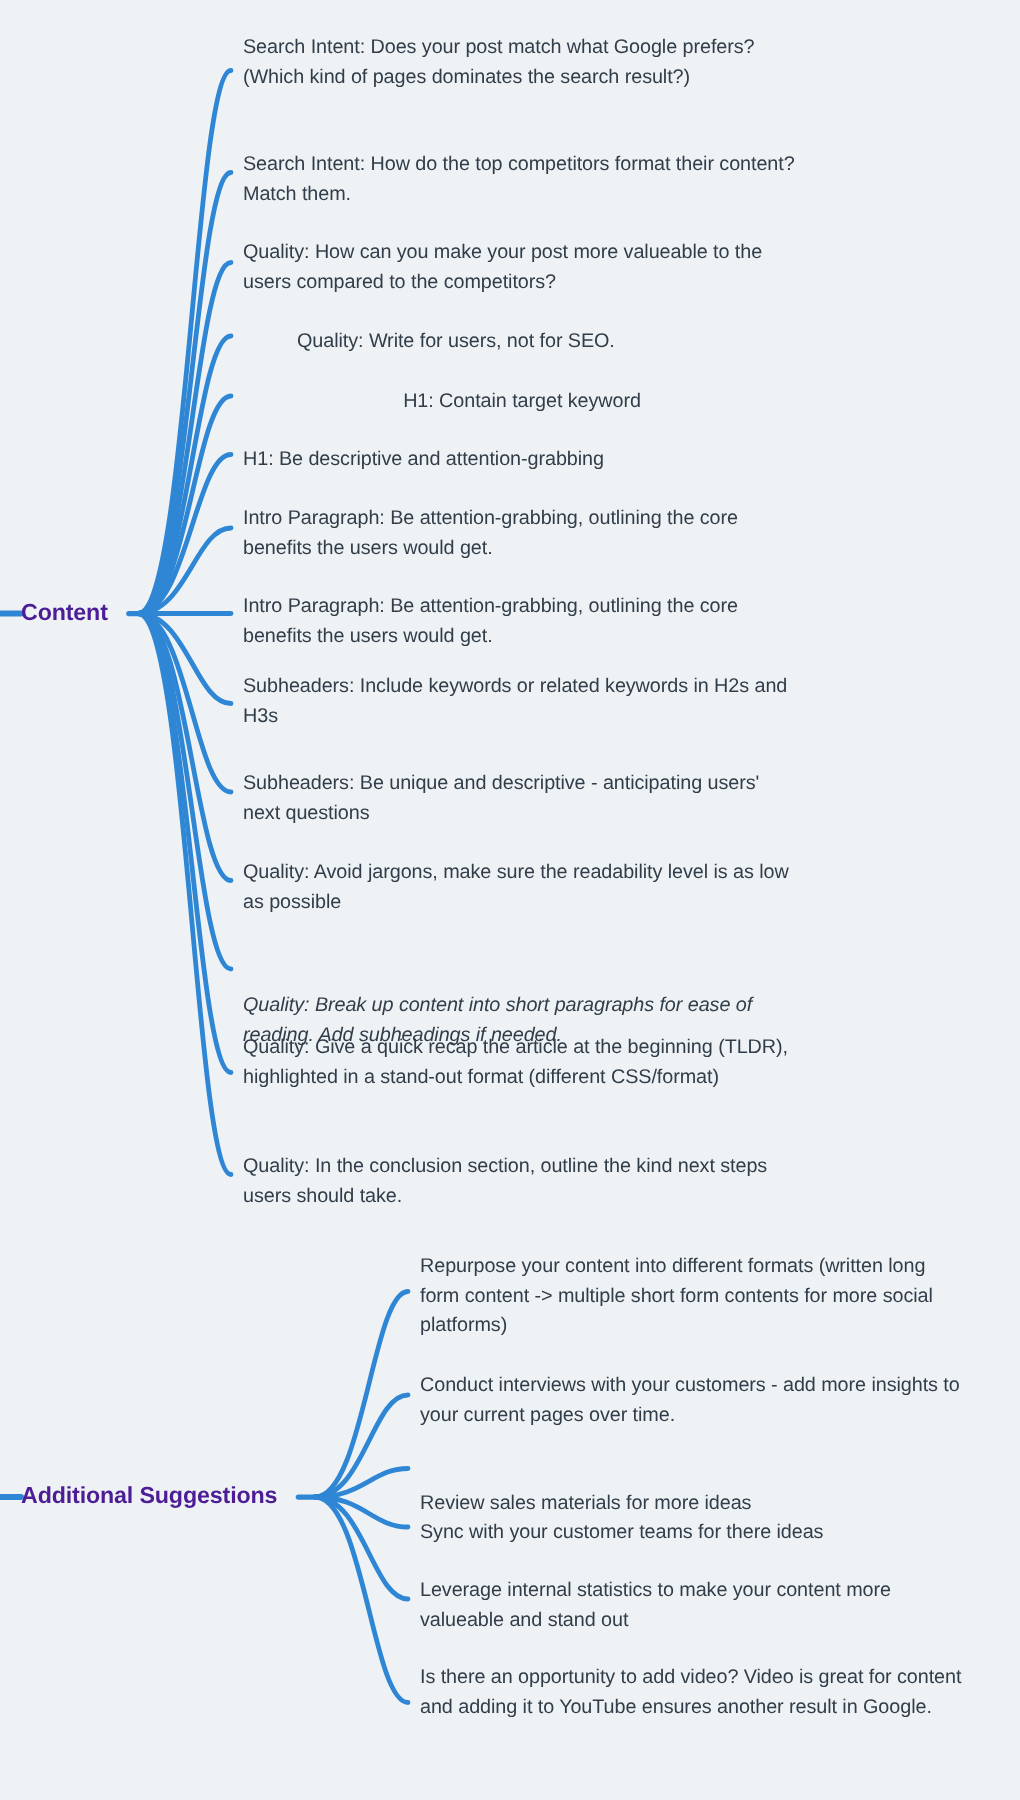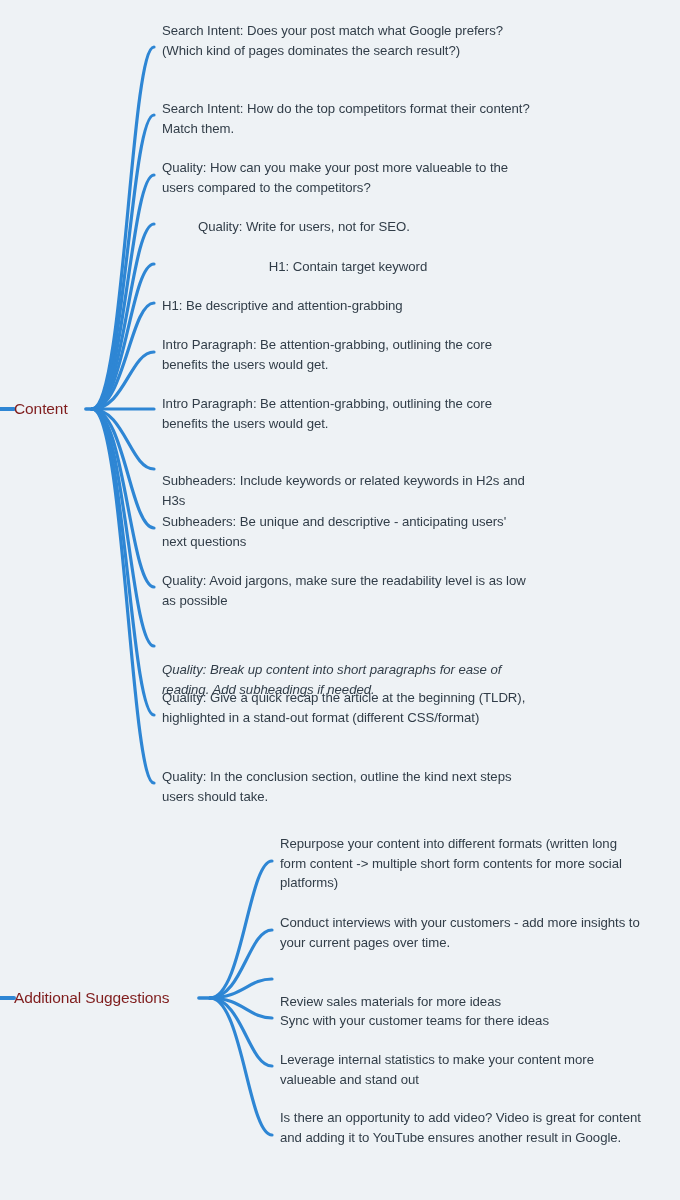--- a/index.html
+++ b/index.html
@@ -20,22 +20,22 @@
   #edges {
     position: absolute;
     inset: 0;
     width: 680px;
     height: 1200px;
     pointer-events: none;
   }
   .branch-label {
     position: absolute;
     font-size: 15.5px;
-    font-weight: 400;
-    color: #7f1d1d;
+    font-weight: 700;
+    color: #4c1d95;
     letter-spacing: -0.1px;
     white-space: nowrap;
     transform: translateY(-50%);
   }
   .leaf {
     position: absolute;
     font-size: 13.2px;
     line-height: 19.5px;
     color: #313d48;
     letter-spacing: -0.05px;
@@ -80,21 +80,21 @@
 
   <div id="leaf-layer">
       <div class="leaf" style="left: 162px; top: 21px; width: 372px;">Search Intent: Does your post match what Google prefers? (Which kind of pages dominates the search result?)</div>
       <div class="leaf" style="left: 162px; top: 99px; width: 372px;">Search Intent: How do the top competitors format their content? Match them.</div>
       <div class="leaf" style="left: 162px; top: 158px; width: 372px;">Quality: How can you make your post more valueable to the users compared to the competitors?</div>
       <div class="leaf one-line" style="left: 162px; top: 217px; width: 372px; margin-left: 36px;">Quality: Write for users, not for SEO.</div>
       <div class="leaf one-line" style="left: 162px; top: 257px; width: 372px; text-align: center;">H1: Contain target keyword</div>
       <div class="leaf one-line" style="left: 162px; top: 296px; width: 372px;">H1: Be descriptive and attention-grabbing</div>
       <div class="leaf" style="left: 162px; top: 335px; width: 372px;">Intro Paragraph: Be attention-grabbing, outlining the core benefits the users would get.</div>
       <div class="leaf" style="left: 162px; top: 394px; width: 372px;">Intro Paragraph: Be attention-grabbing, outlining the core benefits the users would get.</div>
-      <div class="leaf" style="left: 162px; top: 471px; width: 372px;">Subheaders: Include keywords or related keywords in H2s and H3s</div>
+      <div class="leaf" style="left: 162px; top: 447px; width: 372px;">Subheaders: Include keywords or related keywords in H2s and H3s</div>
       <div class="leaf" style="left: 162px; top: 512px; width: 372px;">Subheaders: Be unique and descriptive - anticipating users' next questions</div>
       <div class="leaf" style="left: 162px; top: 571px; width: 372px;">Quality: Avoid jargons, make sure the readability level is as low as possible</div>
       <div class="leaf" style="left: 162px; top: 660px; width: 372px; font-style: italic;">Quality: Break up content into short paragraphs for ease of reading. Add subheadings if needed.</div>
       <div class="leaf" style="left: 162px; top: 688px; width: 372px;">Quality: Give a quick recap the article at the beginning (TLDR), highlighted in a stand-out format (different CSS/format)</div>
       <div class="leaf" style="left: 162px; top: 767px; width: 372px;">Quality: In the conclusion section, outline the kind next steps users should take.</div>
       <div class="leaf" style="left: 280px; top: 834px; width: 362px;">Repurpose your content into different formats (written long form content -&gt; multiple short form contents for more social platforms)</div>
       <div class="leaf" style="left: 280px; top: 913px; width: 362px;">Conduct interviews with your customers - add more insights to your current pages over time.</div>
       <div class="leaf one-line" style="left: 280px; top: 992px; width: 362px;">Review sales materials for more ideas</div>
       <div class="leaf one-line" style="left: 280px; top: 1011px; width: 362px;">Sync with your customer teams for there ideas</div>
       <div class="leaf" style="left: 280px; top: 1050px; width: 362px;">Leverage internal statistics to make your content more valueable and stand out</div>

